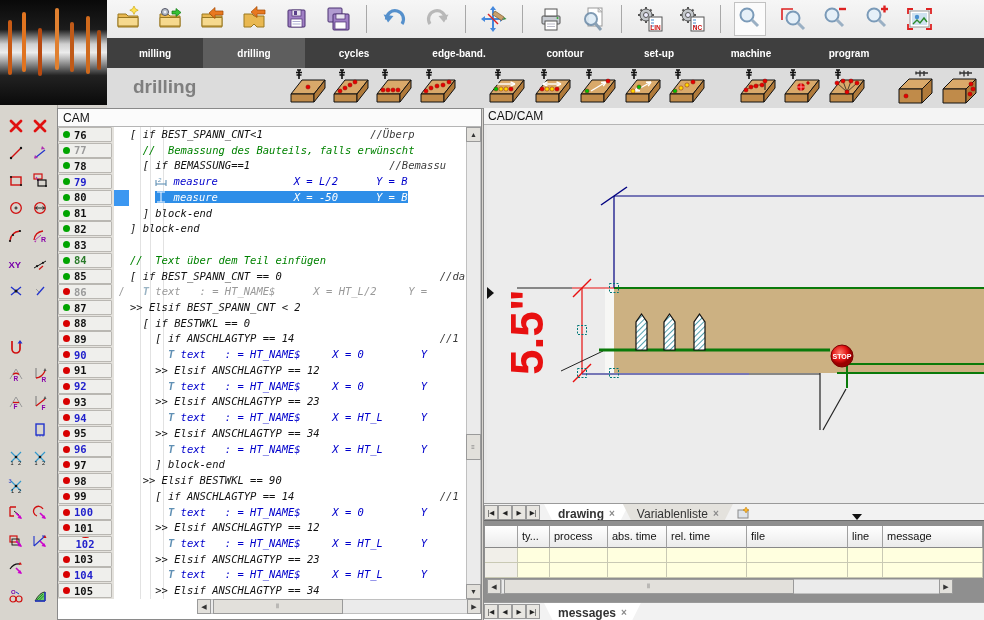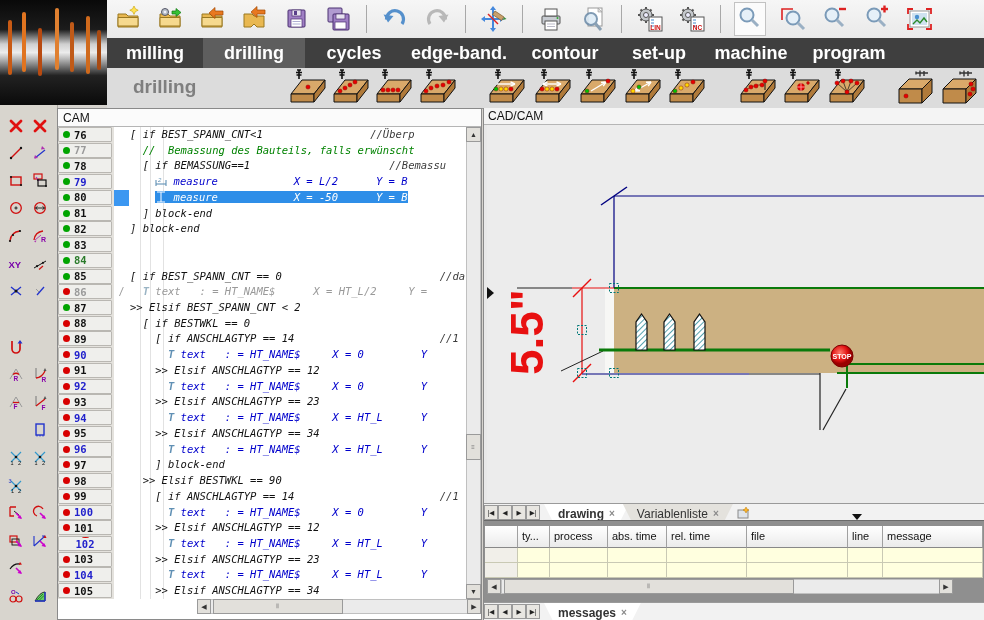--- a/index.html
+++ b/index.html
@@ -11,21 +11,21 @@
   #photo .streak{position:absolute;width:4px;border-radius:2px;filter:blur(0.4px);}
 
   
   #toolbar{left:107px;top:0;width:877px;height:38px;background:linear-gradient(#f6f6f6,#e9e9e9);display:flex;align-items:center;border-bottom:1px solid #cfcfcf;}
   .tb-icon{width:30px;height:32px;margin:0 6px;display:flex;align-items:center;justify-content:center;}
   .tb-icon.active{background:#fbfbfb;border:1px solid #c2c2c2;}
   .tb-sep{width:1px;height:28px;background:#a8a8a8;margin:0 7px;}
 
   
   #tabbar{left:107px;top:38px;width:877px;height:30px;background:#3f3f3f;display:flex;}
-  .main-tab{height:30px;display:flex;align-items:center;justify-content:center;color:#fff;font-weight:bold;font-size:18px;cursor:default;}
+  .main-tab{height:30px;display:flex;align-items:center;justify-content:center;color:#fff;font-weight:bold;font-size:10px;cursor:default;}
   .main-tab.active{background:#5e5e5e;}
 
   
   #opsbar{left:107px;top:68px;width:877px;height:40px;background:#dcdcdc;border-bottom:1px solid #9a9a9a;}
   #ops-title{position:absolute;left:26px;top:8px;font-size:19px;font-weight:bold;color:#7f7f7f;}
   .op-icon{position:absolute;top:1px;width:38px;height:38px;}
 
   
   #sidebar{left:0;top:105px;width:57px;height:515px;background:#d8d5ce;border-right:1px solid #a9a6a0;}
   .sb-icon{position:absolute;width:20px;height:20px;}
@@ -742,20 +742,21 @@
         <div class="code-line" style="top: 62.92px;"><span class="k">    </span><span class="selbg"><span class="inline-svg"><svg width="12" height="12" viewBox="0 0 12 12" xmlns="http://www.w3.org/2000/svg">
                 <g stroke="#eef6ff" stroke-width="1.1" fill="none">
                   <line x1="6" y1="1" x2="6" y2="11"></line>
                   <line x1="2" y1="1" x2="10" y2="1"></line>
                   <line x1="2" y1="11" x2="10" y2="11"></line>
                 </g>
               </svg></span><span class="b"> measure            X = -50      Y = B</span></span></div>
         <div class="code-line" style="top: 78.65px;"><span class="k">  ] block-end</span></div>
         <div class="code-line" style="top: 94.38px;"><span class="k">] block-end</span></div>
         <div class="code-line" style="top: 110.11px;"></div>
+        <div class="code-line" style="top: 125.84px;"><span class="cm">//  Text über dem Teil einfügen</span></div>
         <div class="code-line" style="top: 141.57px;"><span class="k">[ if BEST_SPANN_CNT == 0</span><span class="ic">                         //da</span></div>
         <div class="code-line" style="top: 157.3px;"><span class="g">  </span><span class="ticon" style="color: rgb(154, 180, 196);">T</span><span class="g"> text   : = HT_NAME$      X = HT_L/2     Y = </span></div>
         <div class="code-line" style="top: 173.03px;"><span class="k">&gt;&gt; Elsif BEST_SPANN_CNT &lt; 2</span></div>
         <div class="code-line" style="top: 188.76px;"><span class="k">  [ if BESTWKL == 0</span></div>
         <div class="code-line" style="top: 204.49px;"><span class="k">    [ if ANSCHLAGTYP == 14</span><span class="ic">                       //1</span></div>
         <div class="code-line" style="top: 220.22px;"><span class="k">      </span><span class="ticon">T</span><span class="b"> text   : = HT_NAME$     X = 0         Y</span></div>
         <div class="code-line" style="top: 235.95px;"><span class="k">    &gt;&gt; Elsif ANSCHLAGTYP == 12</span></div>
         <div class="code-line" style="top: 251.68px;"><span class="k">      </span><span class="ticon">T</span><span class="b"> text   : = HT_NAME$     X = 0         Y</span></div>
         <div class="code-line" style="top: 267.41px;"><span class="k">    &gt;&gt; Elsif ANSCHLAGTYP == 23</span></div>
         <div class="code-line" style="top: 283.14px;"><span class="k">      </span><span class="ticon">T</span><span class="b"> text   : = HT_NAME$     X = HT_L      Y</span></div>

